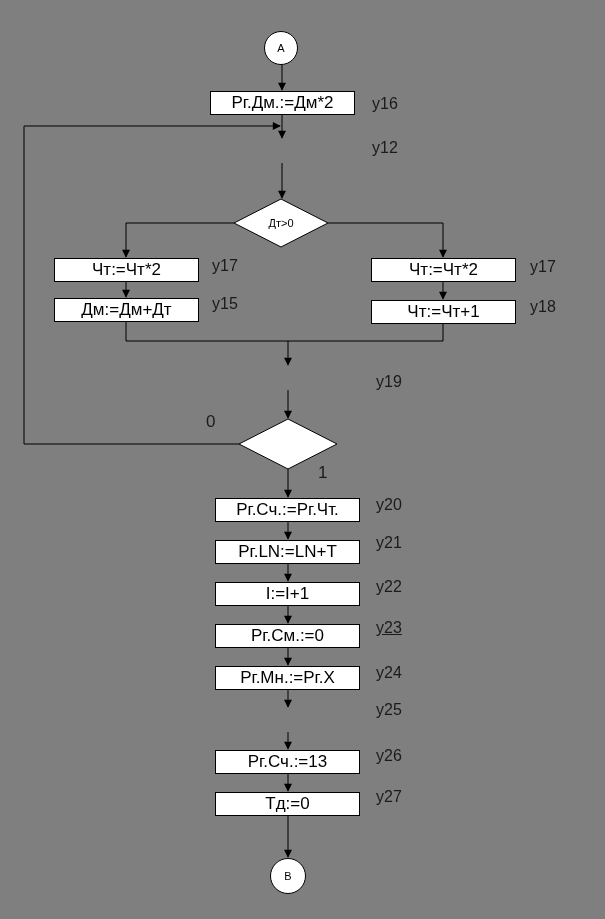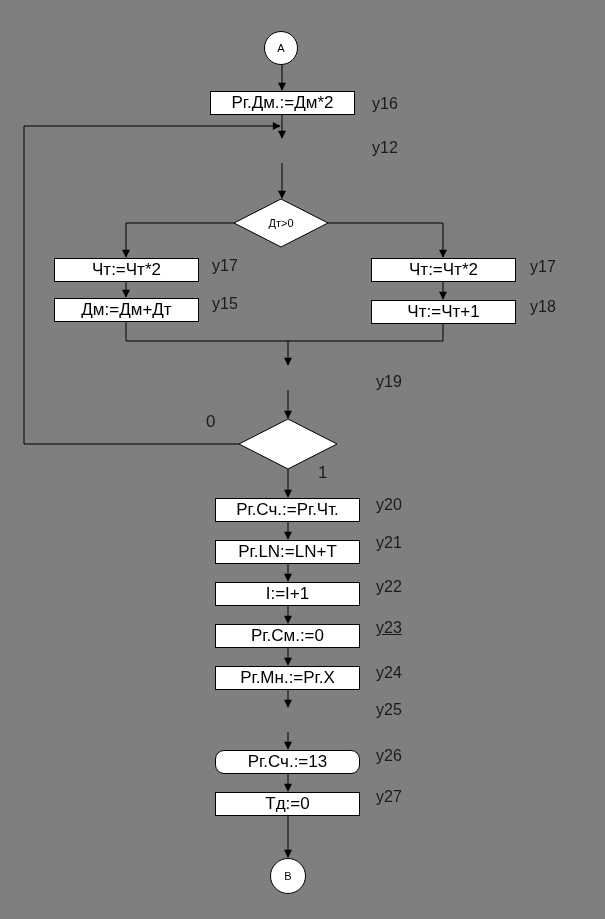--- a/index.html
+++ b/index.html
@@ -102,21 +102,21 @@
   <div class="box" style="left:210px;top:91px;">Рг.Дм.:=Дм*2</div>
   <div class="box" style="left:54px;top:258px;">Чт:=Чт*2</div>
   <div class="box" style="left:54px;top:298px;">Дм:=Дм+Дт</div>
   <div class="box" style="left:371px;top:258px;">Чт:=Чт*2</div>
   <div class="box" style="left:371px;top:300px;">Чт:=Чт+1</div>
   <div class="box" style="left:215px;top:498px;">Рг.Сч.:=Рг.Чт.</div>
   <div class="box" style="left:215px;top:540px;">Рг.LN:=LN+T</div>
   <div class="box" style="left:215px;top:582px;">I:=I+1</div>
   <div class="box" style="left:215px;top:624px;">Рг.См.:=0</div>
   <div class="box" style="left:215px;top:666px;">Рг.Мн.:=Рг.Х</div>
-  <div class="box" style="left:215px;top:750px;border-radius:9px;">Рг.Сч.:=13</div>
+  <div class="box" style="left:215px;top:750px;">Рг.Сч.:=13</div>
   <div class="box" style="left:215px;top:792px;">Тд:=0</div>
 
   <div class="dtext" style="left:234px;top:211px;width:94px;height:24px;">Дт&gt;0</div>
 
   <div class="ylabel" style="left:372px;top:95px;">y16</div>
   <div class="ylabel" style="left:372px;top:139px;">y12</div>
   <div class="ylabel" style="left:212px;top:257px;">y17</div>
   <div class="ylabel" style="left:212px;top:295px;">y15</div>
   <div class="ylabel" style="left:530px;top:258px;">y17</div>
   <div class="ylabel" style="left:530px;top:298px;">y18</div>

